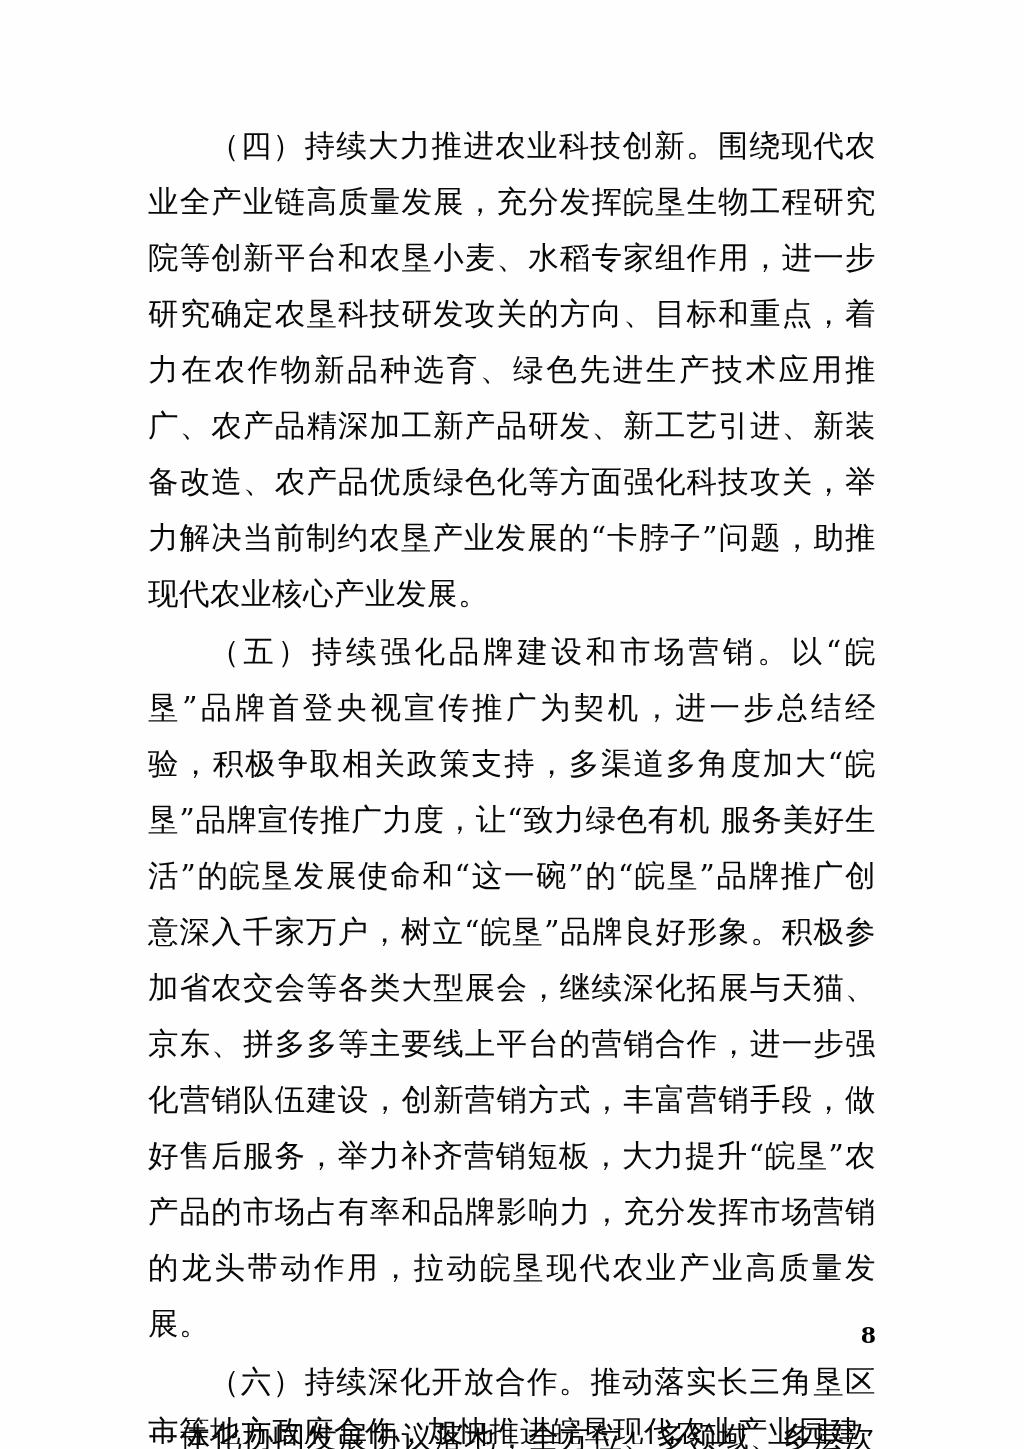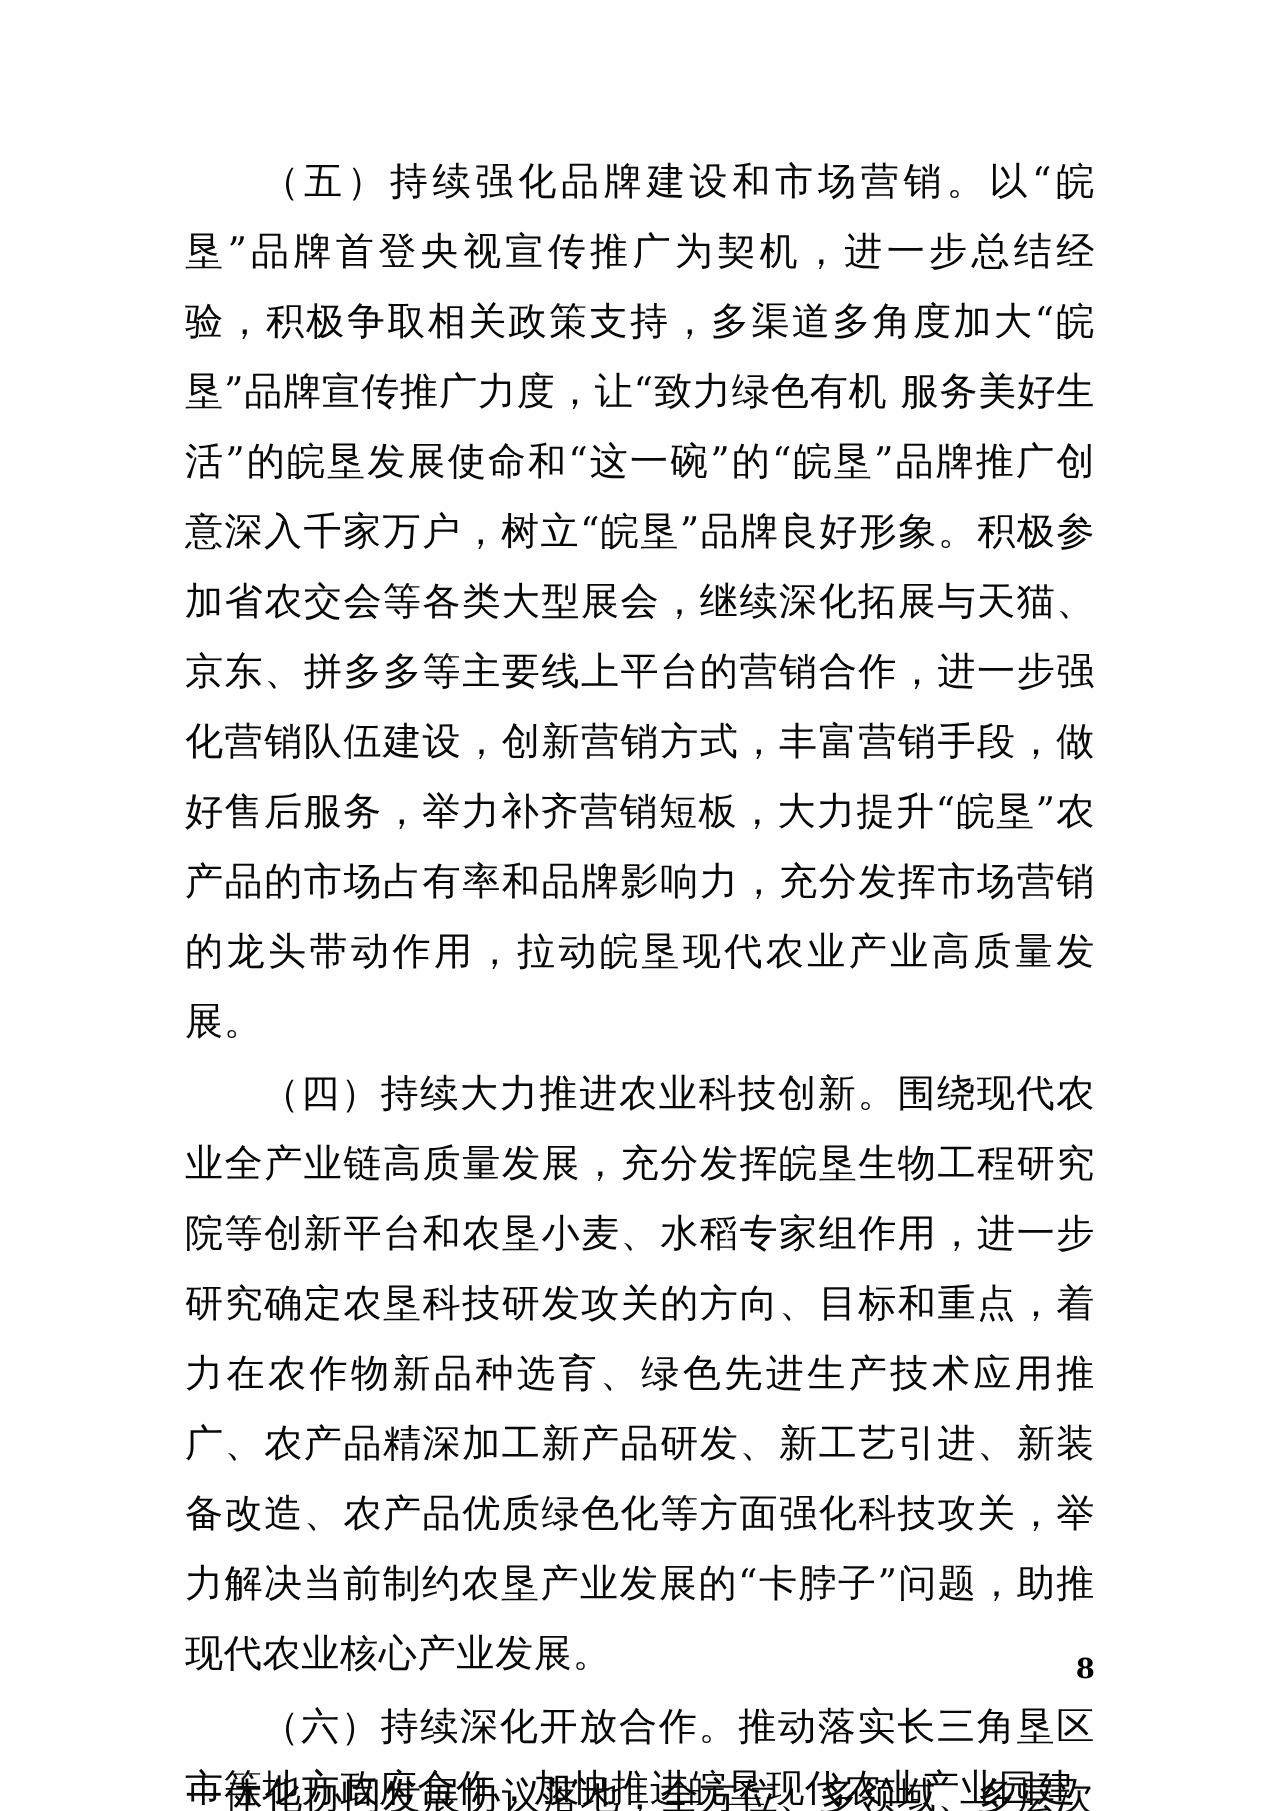--- a/index.html
+++ b/index.html
@@ -64,22 +64,22 @@
     letter-spacing: 0.5px;
     color: #080808;
   }
 </style>
 </head>
 <body>
 
 <div class="page">
 
   <div class="content">
+    <p class="para">（四）持续大力推进农业科技创新。围绕现代农业全产业链高质量发展，充分发挥皖垦生物工程研究院等创新平台和农垦小麦、水稻专家组作用，进一步研究确定农垦科技研发攻关的方向、目标和重点，着力在农作物新品种选育、绿色先进生产技术应用推广、农产品精深加工新产品研发、新工艺引进、新装备改造、农产品优质绿色化等方面强化科技攻关，举力解决当前制约农垦产业发展的“卡脖子”问题，助推现代农业核心产业发展。</p>
     <p class="para">（五）持续强化品牌建设和市场营销。以“皖垦”品牌首登央视宣传推广为契机，进一步总结经验，积极争取相关政策支持，多渠道多角度加大“皖垦”品牌宣传推广力度，让“致力绿色有机 服务美好生活”的皖垦发展使命和“这一碗”的“皖垦”品牌推广创意深入千家万户，树立“皖垦”品牌良好形象。积极参加省农交会等各类大型展会，继续深化拓展与天猫、京东、拼多多等主要线上平台的营销合作，进一步强化营销队伍建设，创新营销方式，丰富营销手段，做好售后服务，举力补齐营销短板，大力提升“皖垦”农产品的市场占有率和品牌影响力，充分发挥市场营销的龙头带动作用，拉动皖垦现代农业产业高质量发展。</p>
-    <p class="para">（四）持续大力推进农业科技创新。围绕现代农业全产业链高质量发展，充分发挥皖垦生物工程研究院等创新平台和农垦小麦、水稻专家组作用，进一步研究确定农垦科技研发攻关的方向、目标和重点，着力在农作物新品种选育、绿色先进生产技术应用推广、农产品精深加工新产品研发、新工艺引进、新装备改造、农产品优质绿色化等方面强化科技攻关，举力解决当前制约农垦产业发展的“卡脖子”问题，助推现代农业核心产业发展。</p>
     <p class="para">（六）持续深化开放合作。推动落实长三角垦区一体化协同发展协议落地，全方位、多领域、多层次开展多边或双边合作，高质量融入长三角一体化发展，加快长三角绿色农产品生产加工供应基地建设步伐。持续推进与合肥市、安庆</p>
   </div>
 
   <div class="page-number">8</div>
 
   <div class="partial-line">市等地方政府合作，加快推进皖垦现代农业产业园建设，</div>
 
 </div>
 
 </body></html>

